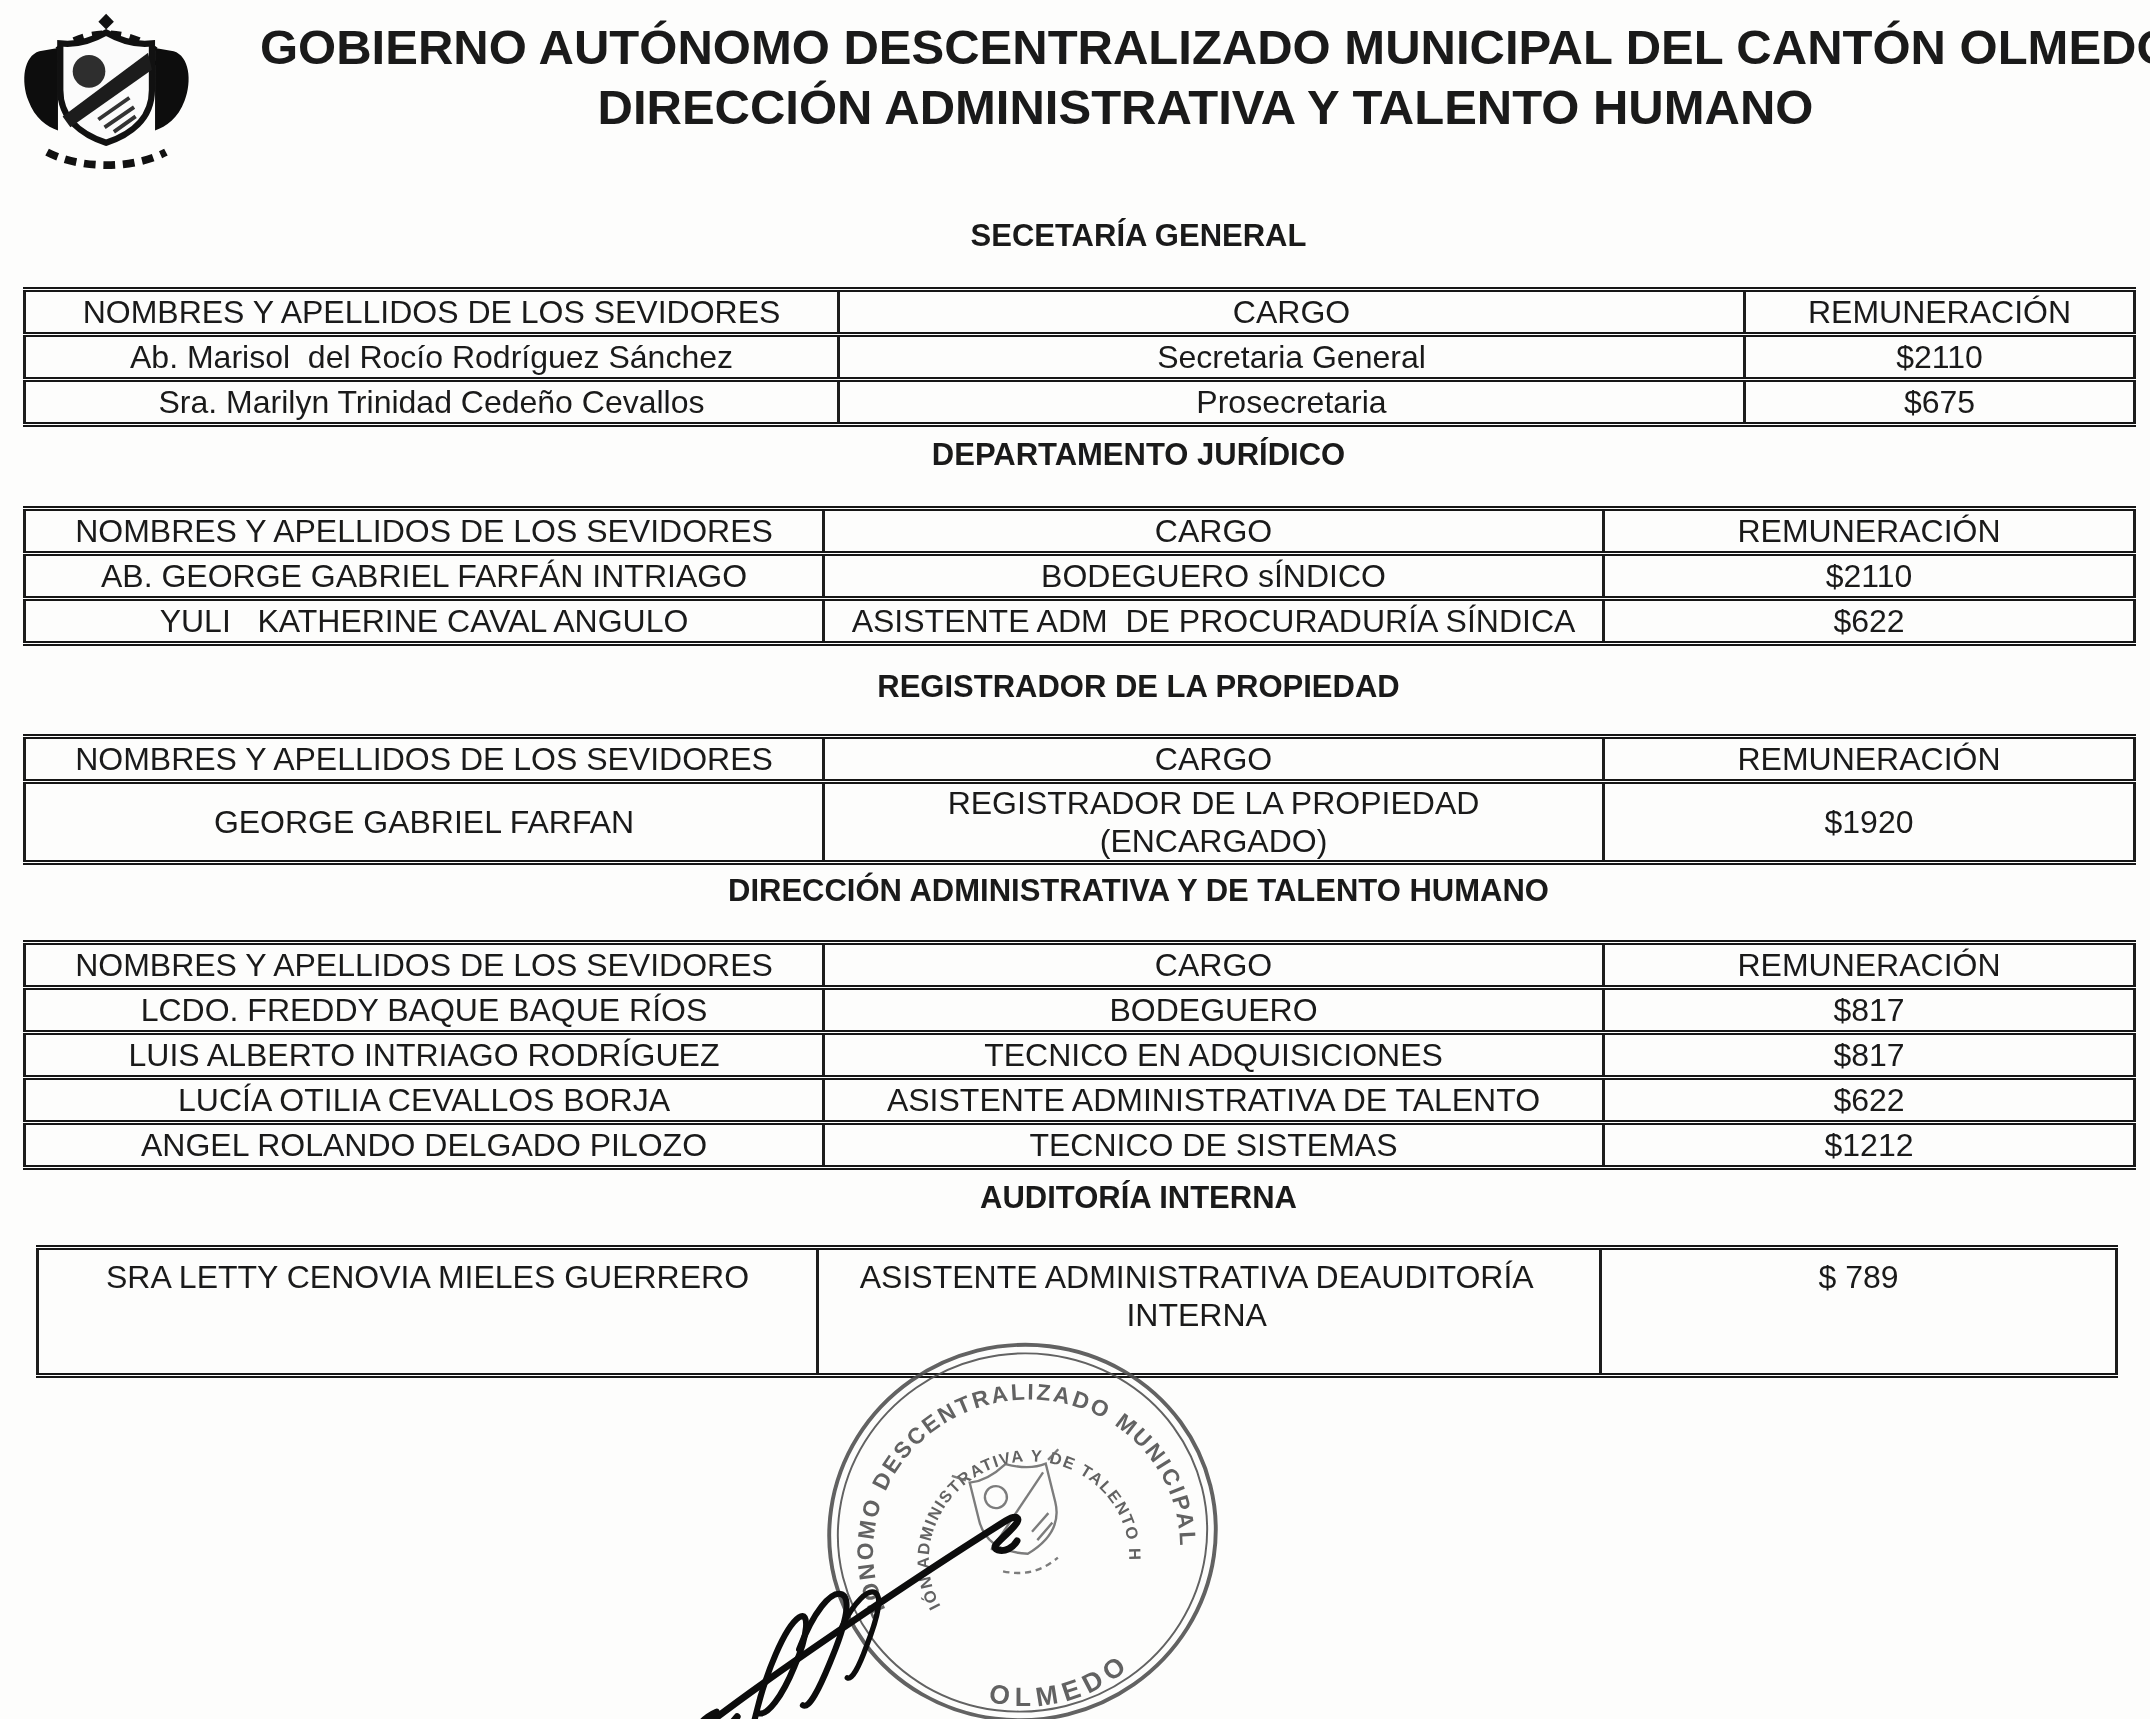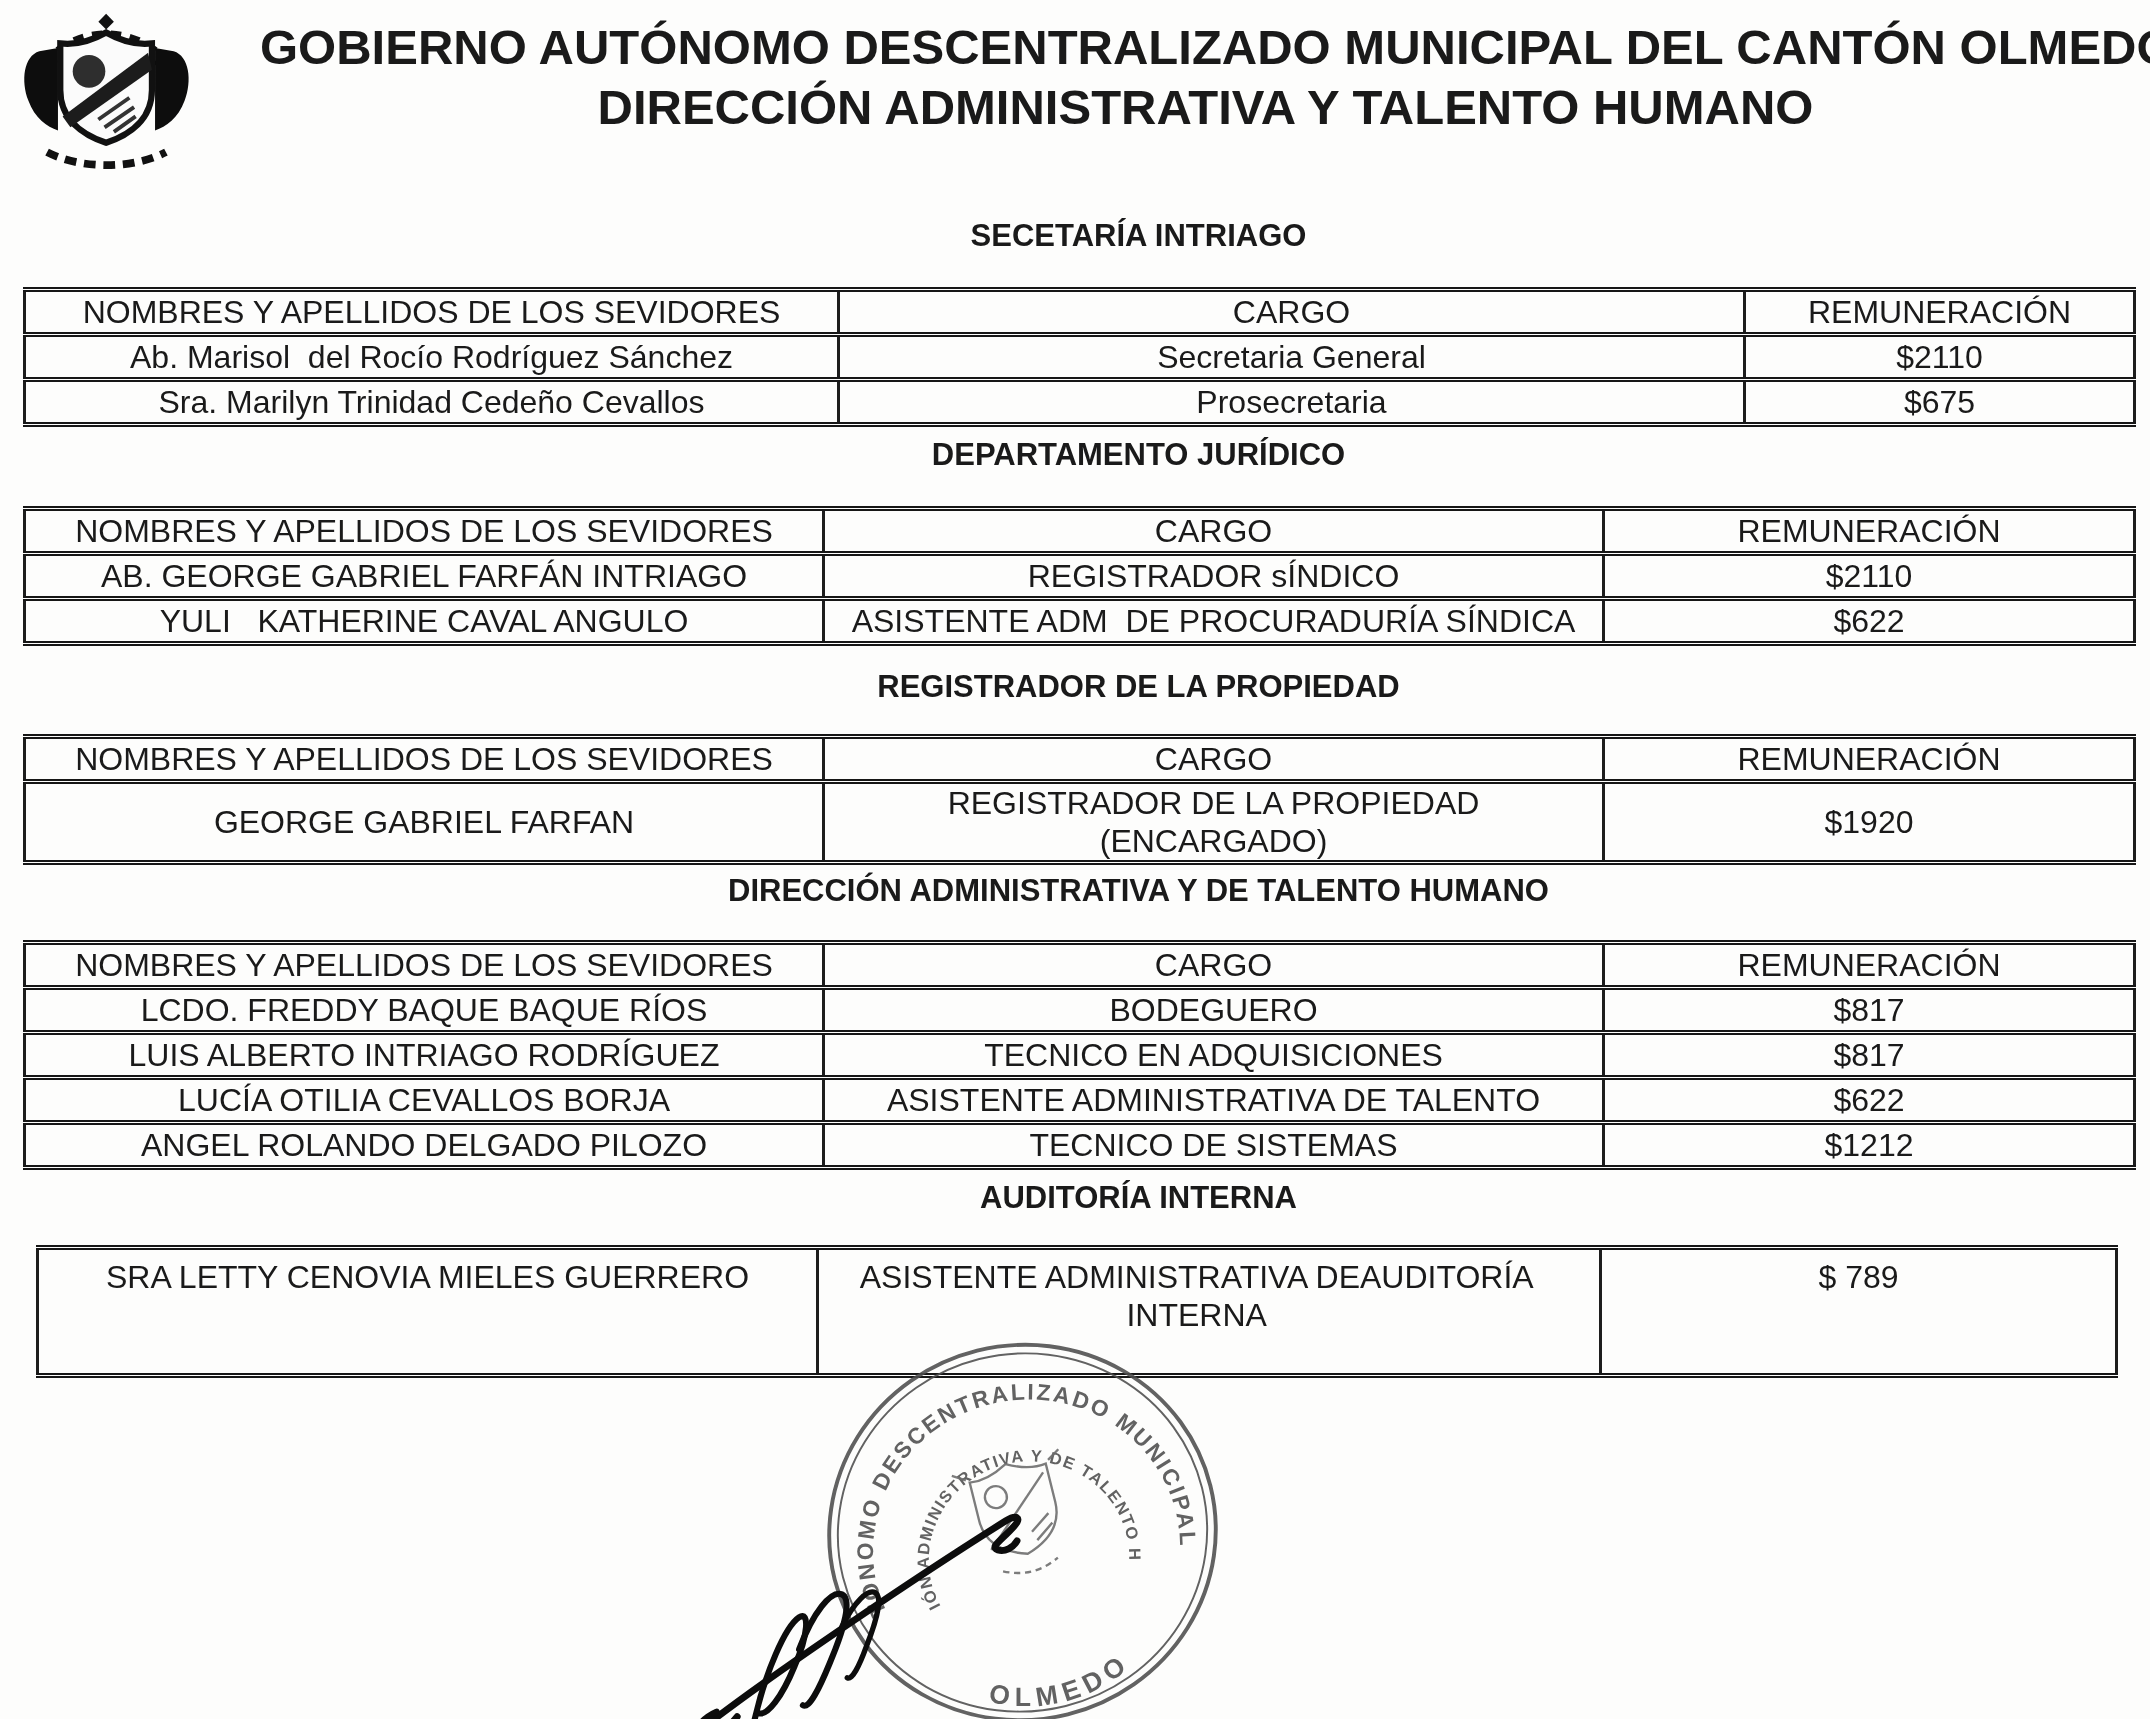--- a/index.html
+++ b/index.html
@@ -68,21 +68,21 @@
     <circle cx="100" cy="88" r="21" fill="#2e2e2e"></circle>
     <path d="M 112 150 l 40 -28 M 120 160 l 38 -26 M 132 166 l 28 -20" stroke="#333" stroke-width="5"></path>
     <path d="M 46 192 A 112 62 0 0 0 199 192" fill="none" stroke="#111" stroke-width="10" stroke-dasharray="15 10"></path>
   </svg>
 
   <div class="doc-header">
     <div class="title-line">GOBIERNO AUTÓNOMO DESCENTRALIZADO  MUNICIPAL DEL CANTÓN OLMEDO</div>
     <div class="title-line">DIRECCIÓN ADMINISTRATIVA Y TALENTO HUMANO</div>
   </div>
 
-  <div class="section-title st-1">SECETARÍA INTRIAGO</div>
+  <div class="section-title st-1">SECETARÍA GENERAL</div>
   <table class="tbl mt-t1">
     <colgroup>
         <col style="width:814px">
         <col style="width:906px">
         <col style="width:390px">
       </colgroup>
     <thead>
       <tr>
         <th>NOMBRES Y APELLIDOS DE LOS SEVIDORES</th>
         <th>CARGO</th>
@@ -113,21 +113,21 @@
     <thead>
       <tr>
         <th>NOMBRES Y APELLIDOS DE LOS SEVIDORES</th>
         <th>CARGO</th>
         <th>REMUNERACIÓN</th>
       </tr>
     </thead>
     <tbody>
       <tr>
         <td>AB. GEORGE GABRIEL FARFÁN INTRIAGO</td>
-        <td>REGISTRADOR sÍNDICO</td>
+        <td>BODEGUERO sÍNDICO</td>
         <td>$2110</td>
       </tr>
       <tr>
         <td>YULI   KATHERINE CAVAL ANGULO</td>
         <td>ASISTENTE ADM  DE PROCURADURÍA SÍNDICA</td>
         <td>$622</td>
       </tr>
     </tbody>
   </table>
 

